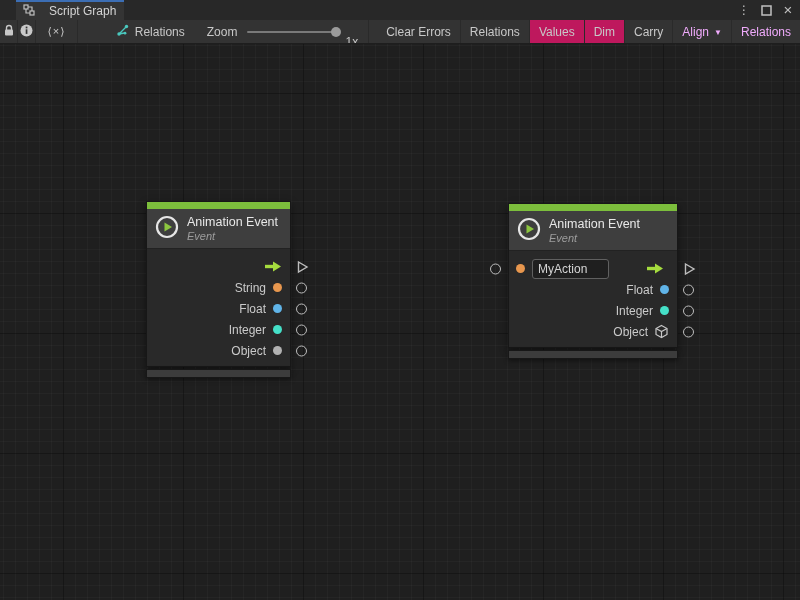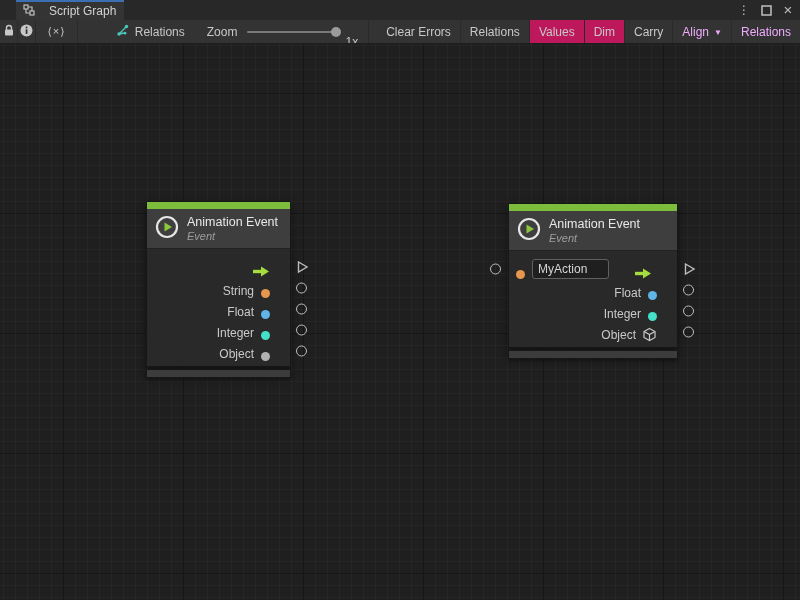--- a/index.html
+++ b/index.html
@@ -73,22 +73,22 @@
   .node-bar { height:7px; }
   .node-header {
     height:40px; background:#3e3e3e; display:flex; align-items:center; gap:8px;
     padding:0 8px; border-bottom:1px solid #222;
   }
   .node-titles { display:flex; flex-direction:column; justify-content:center; }
   .node-title { color:#e8e8e8; font-size:12.5px; line-height:15px; }
   .node-subtitle { color:#9d9d9d; font-size:11px; line-height:12px;font-style:italic; }
   .node-body { padding:7px 0 5px 0; }
   .port-row {
-    position:relative; height:21px; display:flex; align-items:flex-end;
-    justify-content:flex-end; padding-right:20px; color:#cacaca;
+    position:relative; height:21px; display:flex; align-items:center;
+    justify-content:flex-end; padding-right:8px; color:#cacaca;
   }
   .row-left { justify-content:flex-start; padding-left:7px; }
   .type-dot { width:9px; height:9px; border-radius:50%; margin-left:7px; flex:0 0 9px; }
   .out-port {
     position:absolute; right:-17px; top:50%; transform:translateY(-50%);
     width:11px; height:11px; border:1.5px solid #bdbdbd; border-radius:50%;
   }
   .out-port-tri { position:absolute; right:-19px; top:50%; transform:translateY(-50%); width:13px; height:13px; border:none; }
   .in-port {
     position:absolute; left:-19px; top:50%; transform:translateY(-50%);

